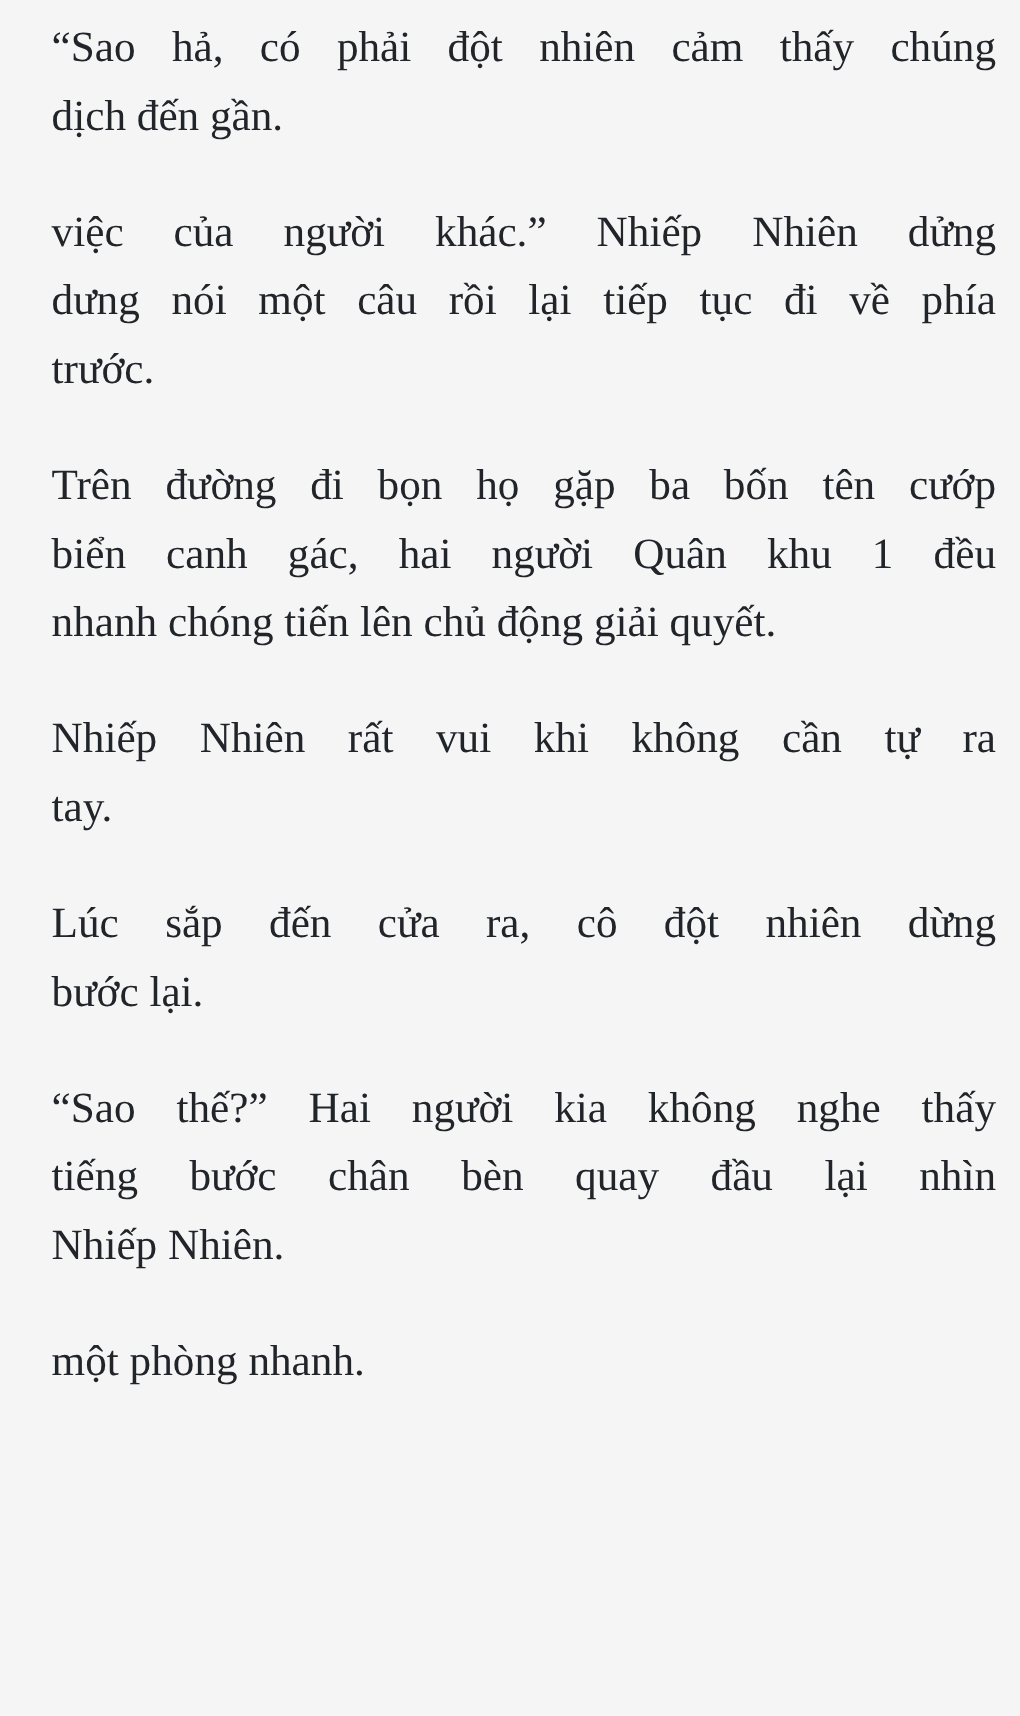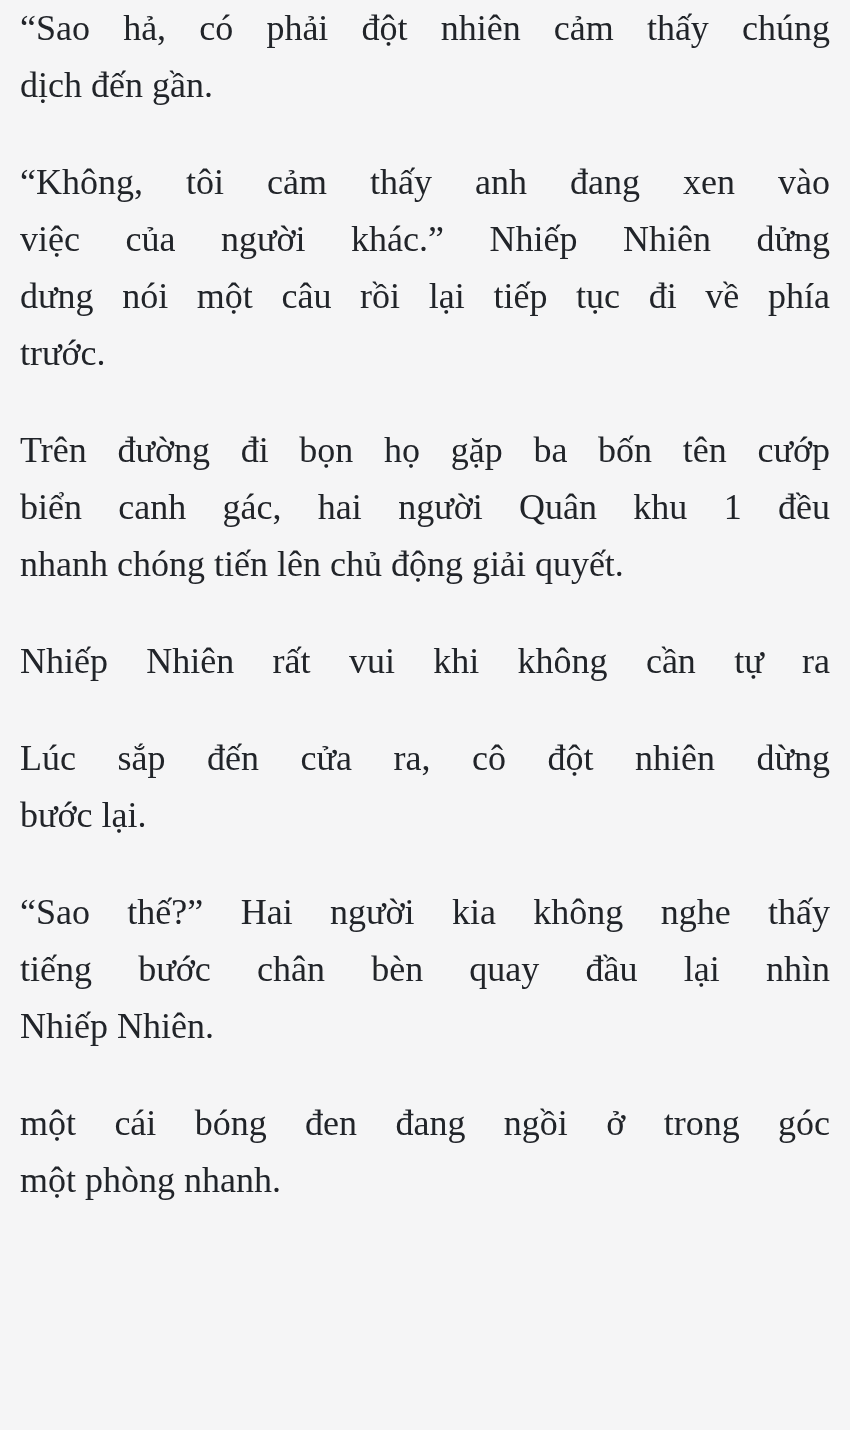--- a/index.html
+++ b/index.html
@@ -8,21 +8,22 @@
   }
   body {
     width: 850px;
     height: 1430px;
     background: var(--bg, #f5f5f6);
     color: var(--fg, #212429);
     font-family: "Liberation Serif", "DejaVu Serif", serif;
     overflow: hidden;
   }
   .text-content {
-    padding: 0 20px 0 20px;
+    padding: 11px 20px 0 20px;
+    margin-left: 23px;
   }
   .paragraph {
     margin: 0 0 40px 0;
     font-size: 36px;
     line-height: 57px;
   }
   .line {
     display: block;
     text-align: justify;
     text-align-last: justify;
@@ -36,40 +37,39 @@
 </head>
 <body style="--bg: #f5f5f6; --fg: #212429;">
 
 <main class="page">
   <article id="content" class="text-content">
       <p class="paragraph">
         <span class="line">“Sao hả, có phải đột nhiên cảm thấy chúng</span>
         <span class="line last">dịch đến gần.</span>
       </p>
       <p class="paragraph">
-        <span class="line">“Không, tôi cảm thấy anh đang xen vào</span>
         <span class="line">việc của người khác.” Nhiếp Nhiên dửng</span>
         <span class="line">dưng nói một câu rồi lại tiếp tục đi về phía</span>
         <span class="line last">trước.</span>
       </p>
       <p class="paragraph">
         <span class="line">Trên đường đi bọn họ gặp ba bốn tên cướp</span>
         <span class="line">biển canh gác, hai người Quân khu 1 đều</span>
         <span class="line last">nhanh chóng tiến lên chủ động giải quyết.</span>
       </p>
       <p class="paragraph">
         <span class="line">Nhiếp Nhiên rất vui khi không cần tự ra</span>
+        <span class="line last">tay.</span>
       </p>
       <p class="paragraph">
         <span class="line">Lúc sắp đến cửa ra, cô đột nhiên dừng</span>
         <span class="line last">bước lại.</span>
       </p>
       <p class="paragraph">
         <span class="line">“Sao thế?” Hai người kia không nghe thấy</span>
         <span class="line">tiếng bước chân bèn quay đầu lại nhìn</span>
         <span class="line last">Nhiếp Nhiên.</span>
       </p>
       <p class="paragraph">
-        <span class="line">một cái bóng đen đang ngồi ở trong góc</span>
         <span class="line last">một phòng nhanh.</span>
       </p>
     </article>
 </main>
 
 </body></html>

